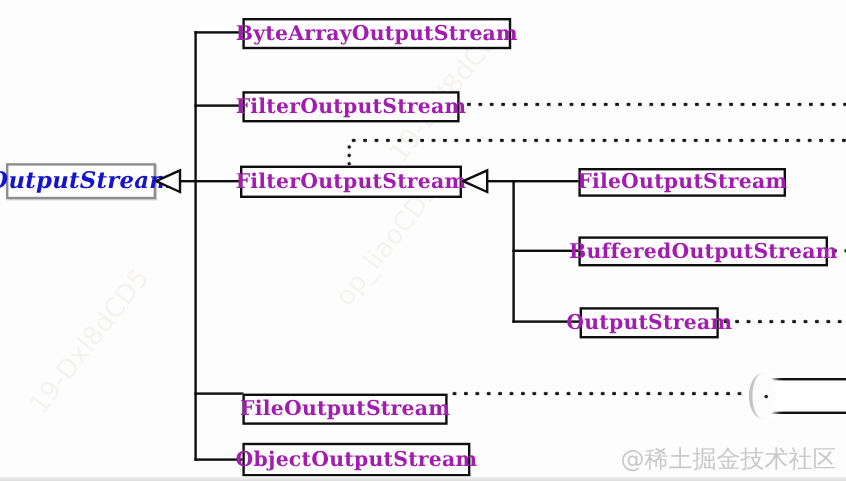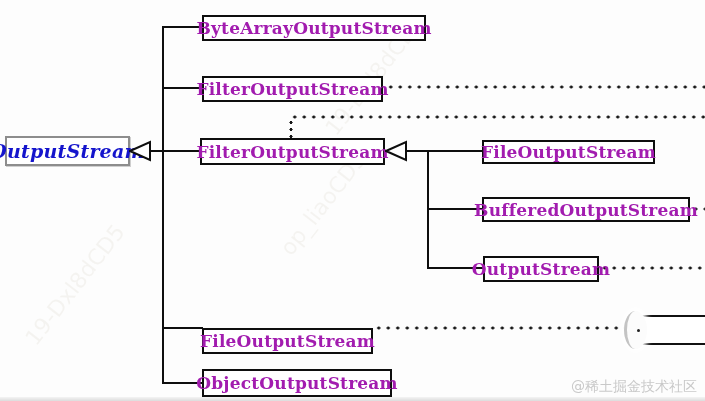--- a/index.html
+++ b/index.html
@@ -90,21 +90,21 @@
     transform: rotate(-52deg);
     transform-origin: left center;
     white-space: nowrap;
     z-index: 1;
     pointer-events: none;
   }
   .sitewm {
     position: absolute;
     right: 8px; bottom: 5px;
     font-family: "DejaVu Sans", "Liberation Sans", sans-serif;
-    font-size: 14px;
+    font-size: 20px;
     color: #c9c9c9;
     z-index: 7;
   }
   .bottomstrip {
     position: absolute; left: 0; right: 0; bottom: 0; height: 4px;
     background: linear-gradient(#f4f4f4, #dcdcdc);
     z-index: 8;
   }
 </style>
 </head>

